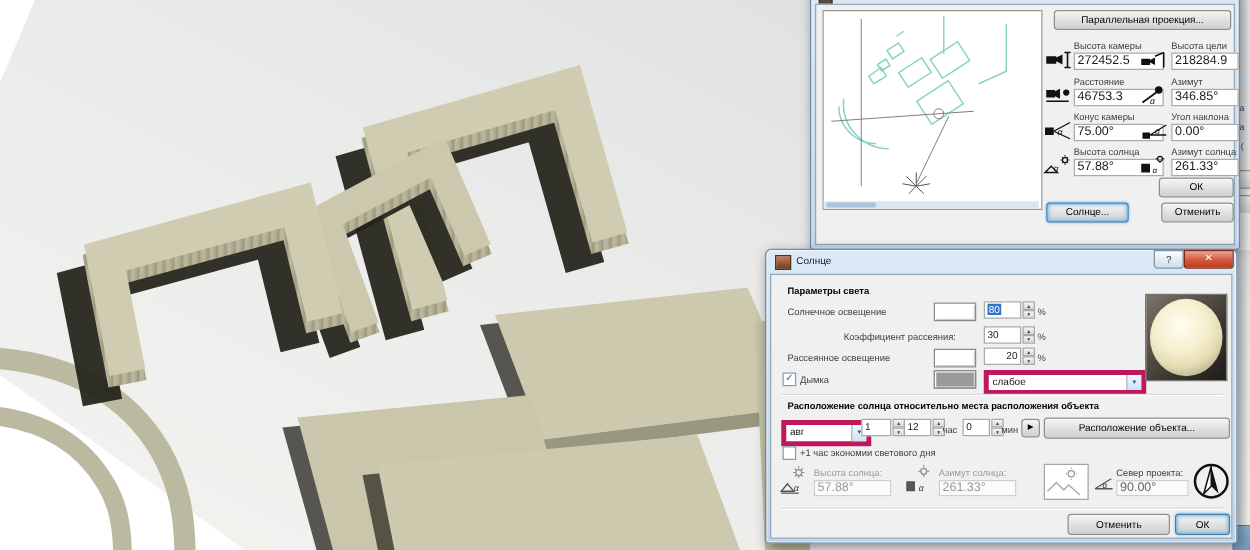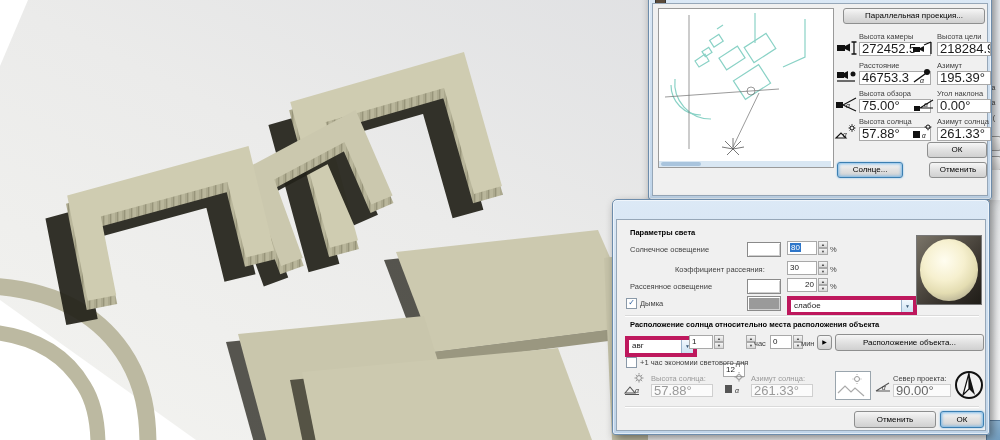--- a/index.html
+++ b/index.html
@@ -11,21 +11,21 @@
   
   .glass{background:linear-gradient(#dce9f6,#bfd4e9);border:1px solid #6d8cab;border-radius:5px 5px 3px 3px;
          box-shadow:0 0 0 1px rgba(255,255,255,.55) inset, 3px 4px 10px rgba(0,0,0,.45);}
   .dlg-body{position:absolute;background:#f0f0f0;border:1px solid #96a7b8;}
   .titlebar-text{font-size:8px;color:#15202c;}
 
   .btn{position:absolute;background:linear-gradient(#f6f6f6,#e3e3e3 45%,#d0d0d0);
        border:1px solid #8e8f8f;border-radius:3px;text-align:center;color:#000;
        font-size:8px;line-height:13px;cursor:default;}
   .btn-focus{border-color:#3c7fb1;box-shadow:0 0 3px 1px #7ab8e8 inset,0 0 2px #7ab8e8;}
-  .field{position:absolute;background:#fff;border:1px solid #a9a9a9;font-size:13px;line-height:11px;
+  .field{position:absolute;background:#fff;border:1px solid #a9a9a9;font-size:10px;line-height:11px;
          padding:0 2px;white-space:nowrap;overflow:hidden;}
   .field-dis{background:#fbfbfb;border:1px solid #cfcfcf;color:#9a9a9a;}
   .lbl{position:absolute;color:#3f3f3f;white-space:nowrap;font-size:7.5px;}
   .lbl-dis{color:#9a9a9a;}
   .bold{font-weight:bold;color:#000;}
 
   .spin{position:absolute;display:flex;}
   .spin .v{background:#fff;border:1px solid #a9a9a9;height:12px;font-size:8px;line-height:12px;padding:0 2px;}
   .spin .a{width:10px;height:14px;display:flex;flex-direction:column;margin-left:1px;}
   .spin .a div{flex:1;border:1px solid #a9a9a9;background:linear-gradient(#f5f5f5,#d8d8d8);
@@ -198,28 +198,28 @@
       </svg>
       <div class="lbl" style="left:206px;top:57px;">Расстояние</div>
       <div class="field" style="left:206px;top:67px;width:66px;height:12px;">46753.3</div>
 
       <svg class="abs" style="left:258px;top:64px;" width="24" height="16" viewBox="0 0 24 16">
         <circle cx="16" cy="4" r="3" fill="#111"></circle>
           <path d="M3 14 L14 6" stroke="#111" stroke-width="1.4"></path>
           <text x="9" y="15" font-size="7" font-style="italic" fill="#111">α</text>
       </svg>
       <div class="lbl" style="left:284px;top:57px;">Азимут</div>
-      <div class="field" style="left:284px;top:67px;width:48px;height:12px;">195.39°</div>
+      <div class="field" style="left:284px;top:67px;width:48px;height:12px;">346.85°</div>
 
       <svg class="abs" style="left:181px;top:92px;" width="24" height="16" viewBox="0 0 24 16">
         <path d="M2 6 h7 v6 h-7 z" fill="#111"></path>
           <path d="M9 9 L22 2 M9 9 L22 15" stroke="#111" stroke-width="1.1"></path>
           <text x="12" y="12" font-size="7" font-style="italic" fill="#111">α</text>
       </svg>
-      <div class="lbl" style="left:206px;top:85px;">Высота обзора</div>
+      <div class="lbl" style="left:206px;top:85px;">Конус камеры</div>
       <div class="field" style="left:206px;top:95px;width:66px;height:12px;">75.00°</div>
 
       <svg class="abs" style="left:258px;top:92px;" width="24" height="16" viewBox="0 0 24 16">
         <path d="M3 10 h6 v5 h-6 z" fill="#111"></path>
           <path d="M9 12 L22 4 M9 12 h13" stroke="#111" stroke-width="1.1"></path>
           <text x="13" y="11" font-size="7" font-style="italic" fill="#111">α</text>
       </svg>
       <div class="lbl" style="left:284px;top:85px;">Угол наклона</div>
       <div class="field" style="left:284px;top:95px;width:48px;height:12px;">0.00°</div>
 
@@ -242,20 +242,26 @@
       <div class="field" style="left:284px;top:123px;width:48px;height:12px;">261.33°</div>
 
       <div class="btn" style="left:274px;top:138px;width:58px;height:14px;">ОК</div>
       <div class="btn btn-focus" style="left:184px;top:158px;width:64px;height:14px;">Солнце...</div>
       <div class="btn" style="left:276px;top:158px;width:56px;height:14px;">Отменить</div>
     </div>
   </div>
 
   <div class="abs glass" style="left:612px;top:199px;width:376px;height:234px;">
 
+    <div class="abs" style="left:0;top:0;width:100%;height:19px;">
+      <span class="abs" style="left:7px;top:4px;width:11px;height:10px;background:linear-gradient(#c87f5a,#6e3a28);border:1px solid #51321f;"></span>
+      <span class="titlebar-text abs" style="left:24px;top:4px;">Солнце</span>
+      <span class="abs" style="left:310px;top:0;width:22px;height:13px;background:linear-gradient(#fdfdfd,#cfdce9);border:1px solid #7f95aa;border-radius:0 0 3px 3px;text-align:center;font-size:8px;line-height:13px;color:#2c4158;">?</span>
+      <span class="abs" style="left:334px;top:0;width:38px;height:13px;background:linear-gradient(#e9a493,#d2573c 55%,#b83c22);border:1px solid #7e2a18;border-radius:0 0 3px 3px;text-align:center;font-size:8px;line-height:12px;color:#fff;">✕</span>
+    </div>
 
     <div class="dlg-body" style="left:3px;top:19px;right:3px;bottom:3px;">
 
       <div class="lbl bold" style="left:13px;top:8px;">Параметры света</div>
 
       <div class="lbl" style="left:13px;top:25px;">Солнечное освещение</div>
       <div class="swatch" style="left:130px;top:22px;width:32px;height:13px;background:#fff;"></div>
       <div class="spin" style="left:170px;top:21px;">
         <div class="v" style="width:24px;"><span class="hl">80</span></div>
         <div class="a">
@@ -305,21 +311,21 @@
         <span class="arr" style="line-height:13px;">▼</span>
       </div>
       <div class="spin" style="left:72px;top:115px;">
         <div class="v" style="width:18px;">1</div>
         <div class="a">
             <div>▲</div>
             <div>▼</div>
           </div>
       </div>
       <div class="spin" style="left:106px;top:115px;">
-        <div class="v" style="width:16px;margin-top:28px;">12</div>
+        <div class="v" style="width:16px;">12</div>
         <div class="a">
             <div>▲</div>
             <div>▼</div>
           </div>
       </div>
       <div class="lbl" style="left:137px;top:119px;">час</div>
       <div class="spin" style="left:153px;top:115px;">
         <div class="v" style="width:16px;">0</div>
         <div class="a">
             <div>▲</div>

